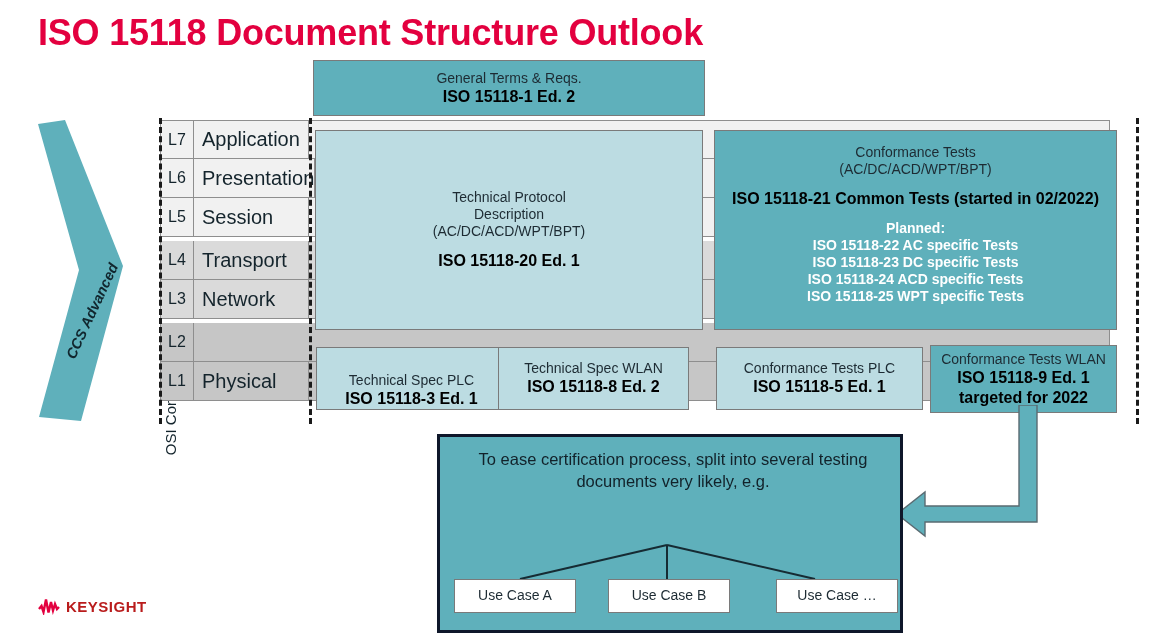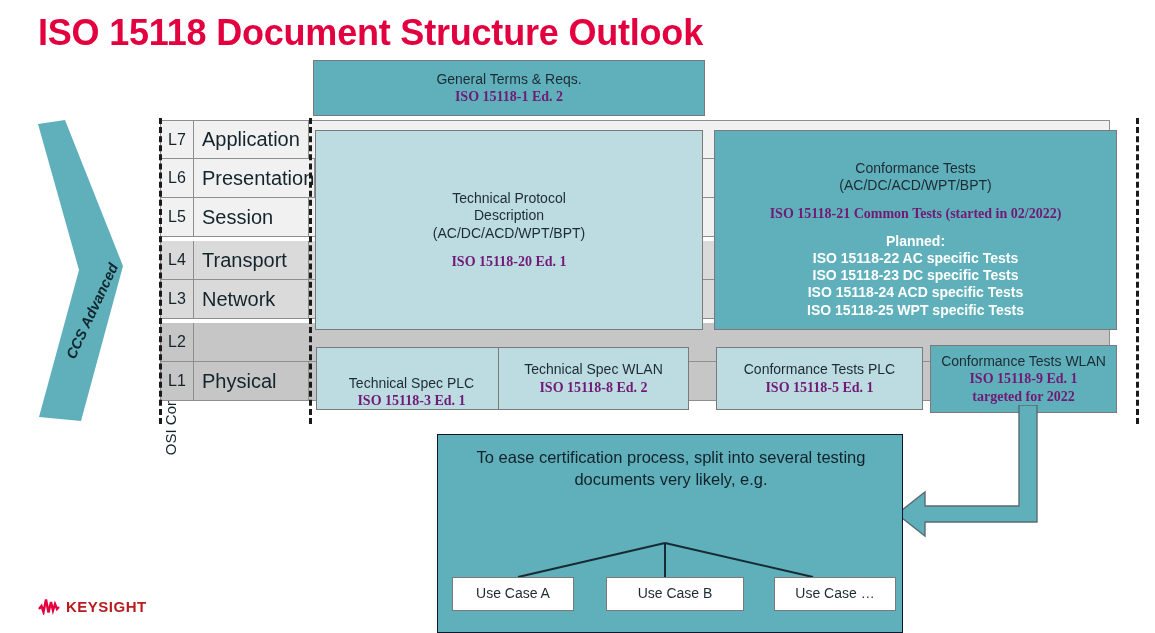--- a/index.html
+++ b/index.html
@@ -73,28 +73,28 @@
     border:1px solid #7a7a7a;
     display:flex;flex-direction:column;
     align-items:center;justify-content:center;
     text-align:center;line-height:1.22;
   }
   .teal{background:#5fb0bb;}
   .lightblue{background:#bcdce2;}
   .white{background:#ffffff;}
 
   .ln-reg{font-size:14px;color:#1d2b33;}
-  .ln-bold{font-size:14px;font-weight:bold;color:#701a75;font-family:Liberation Serif, serif;}
+  .ln-bold{font-size:16px;font-weight:bold;color:#000000;}
   .ln-white{font-size:14px;font-weight:bold;color:#ffffff;}
   .sp{height:11px;}
 
   
   .bottom-panel{
     position:absolute;left:437px;top:434px;width:466px;height:199px;
-    background:#5fb0bb;border:1px solid #0f172a;box-sizing:border-box;
+    background:#5fb0bb;border:3px solid #0f172a;box-sizing:border-box;
   }
   .bp-text{
     position:absolute;left:12px;top:12px;width:442px;
     text-align:center;font-size:16.5px;color:#12222a;line-height:1.33;
   }
 
   svg{display:block;}
   .lbl{pointer-events:none;}
 
   
@@ -168,21 +168,21 @@
   </div>
 
   <div class="box lightblue" style="left:315px;top:130px;width:388px;height:200px;">
     <div class="ln-reg">Technical Protocol</div>
     <div class="ln-reg">Description</div>
     <div class="ln-reg">(AC/DC/ACD/WPT/BPT)</div>
     <div class="sp"></div>
     <div class="ln-bold">ISO 15118-20 Ed. 1</div>
   </div>
 
-  <div class="box teal" style="left:714px;top:130px;width:403px;height:200px;justify-content:flex-start;padding-top:29px;">
+  <div class="box teal" style="left:714px;top:130px;width:403px;height:200px;justify-content:flex-start;padding-top:13px;">
     <div class="ln-reg">Conformance Tests</div>
     <div class="ln-reg">(AC/DC/ACD/WPT/BPT)</div>
     <div class="sp"></div>
     <div class="ln-bold">ISO 15118-21 Common Tests (started in 02/2022)</div>
     <div class="sp"></div>
     <div class="ln-white">Planned:</div>
     <div class="ln-white">ISO 15118-22 AC specific Tests</div>
     <div class="ln-white">ISO 15118-23 DC specific Tests</div>
     <div class="ln-white">ISO 15118-24 ACD specific Tests</div>
     <div class="ln-white">ISO 15118-25 WPT specific Tests</div>
@@ -219,21 +219,21 @@
     <svg style="position:absolute;left:0;top:0;width:466px;height:199px;">
       <line x1="227" y1="108" x2="227" y2="142" stroke="#162b33" stroke-width="2"></line>
       <line x1="227" y1="108" x2="80" y2="142" stroke="#162b33" stroke-width="2"></line>
       <line x1="227" y1="108" x2="375" y2="142" stroke="#162b33" stroke-width="2"></line>
     </svg>
 
 
     <div class="box white" style="left:14px;top:142px;width:122px;height:34px;">
       <div class="ln-reg">Use Case A</div>
     </div>
-    <div class="box white" style="left:168px;top:142px;width:138px;height:34px;">
+    <div class="box white" style="left:168px;top:142px;width:122px;height:34px;">
       <div class="ln-reg">Use Case B</div>
     </div>
     <div class="box white" style="left:336px;top:142px;width:122px;height:34px;">
       <div class="ln-reg">Use Case …</div>
     </div>
   </div>
 
   <div class="logo">
     <svg width="22" height="17" viewBox="0 0 22 17">
       <path d="M1,11 L3.5,8 L5.5,14 L8,1.5 L10.5,14.5 L13,4 L15,12.5 L17,6 L19,11 L21,9" fill="none" stroke="#e3003f" stroke-width="2.4" stroke-linejoin="miter"></path>

